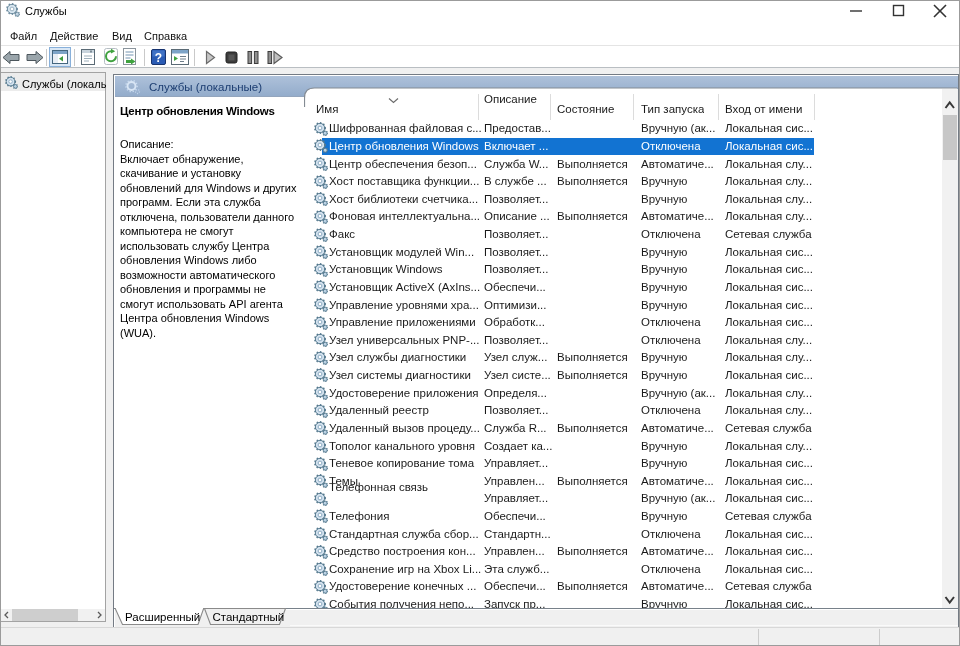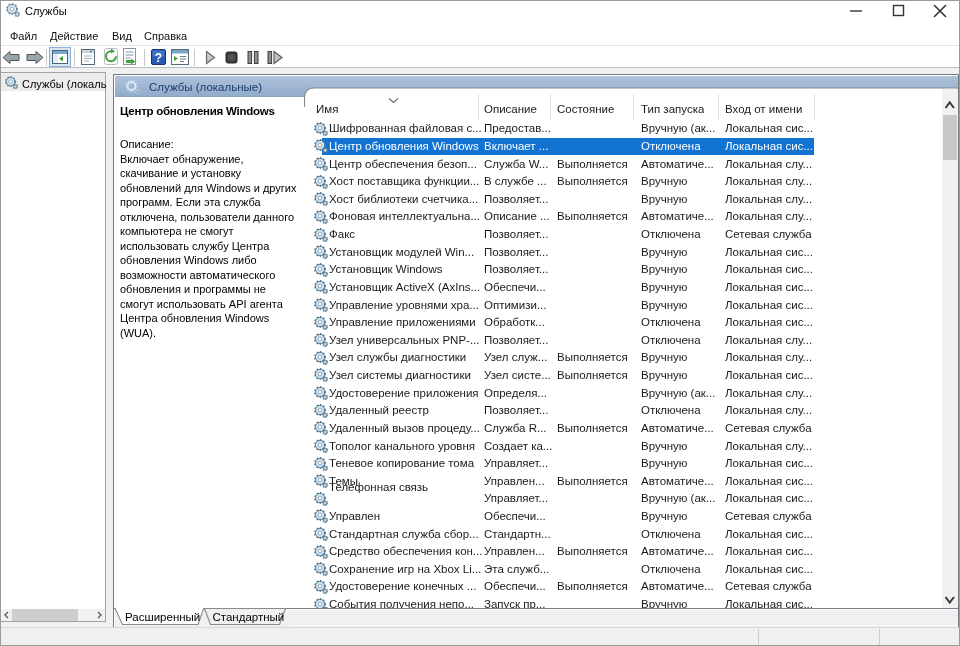--- a/index.html
+++ b/index.html
@@ -135,21 +135,21 @@
 <div style="position:absolute;left:-305px;top:-88px;width:960px;height:496px">
 <div class="abs" style="left:478px;top:94px;width:1px;height:26px;background:#dcdcdc"></div>
 <div class="abs" style="left:550px;top:94px;width:1px;height:26px;background:#dcdcdc"></div>
 <div class="abs" style="left:633px;top:94px;width:1px;height:26px;background:#dcdcdc"></div>
 <div class="abs" style="left:718px;top:94px;width:1px;height:26px;background:#dcdcdc"></div>
 <div class="abs" style="left:814px;top:94px;width:1px;height:26px;background:#dcdcdc"></div>
 <div class="ct" style="left:316px;top:102px;color:#1a1a1a">Имя</div>
 <svg class="abs" style="left:388px;top:97px" width="11" height="7" viewBox="0 0 11 7">
         <path d="M1 1.5 L5.5 5.5 L10 1.5" fill="none" stroke="#6e6e6e" stroke-width="1.2"></path>
       </svg>
-<div class="ct" style="left:484px;top:102px;color:#1a1a1a">Описание</div>
+<div class="ct" style="left:484px;top:92px;color:#1a1a1a">Описание</div>
 <div class="ct" style="left:557px;top:102px;color:#1a1a1a">Состояние</div>
 <div class="ct" style="left:641px;top:102px;color:#1a1a1a">Тип запуска</div>
 <div class="ct" style="left:725px;top:102px;color:#1a1a1a">Вход от имени</div>
 <svg style="position:absolute;left:314px;top:121.8px" width="14" height="14" viewBox="0 0 14 14">
 <circle cx="6" cy="6" r="4.7" fill="#d3e2ef" stroke="#55798e" stroke-width="1"></circle>
 <circle cx="6" cy="6" r="5.1" fill="none" stroke="#55798e" stroke-width="1.7" stroke-dasharray="1.3 2.05"></circle>
 <circle cx="6" cy="6" r="1.9" fill="#fff" stroke="#8cabc2" stroke-width="1"></circle>
 <circle cx="11.2" cy="11.2" r="2.0" fill="#bcd2e4" stroke="#55798e" stroke-width="0.9"></circle>
 <circle cx="11.2" cy="11.2" r="2.4" fill="none" stroke="#55798e" stroke-width="1.2" stroke-dasharray="0.9 1.4"></circle>
 </svg>
@@ -411,21 +411,21 @@
 <div class="ct" style="left:557px;top:491.3px;width:73px;color:#1a1a1a"></div>
 <div class="ct" style="left:641px;top:491.3px;width:76px;color:#1a1a1a">Вручную (ак...</div>
 <div class="ct" style="left:725px;top:491.3px;width:89px;color:#1a1a1a">Локальная сис...</div>
 <svg style="position:absolute;left:314px;top:509.44000000000005px" width="14" height="14" viewBox="0 0 14 14">
 <circle cx="6" cy="6" r="4.7" fill="#d3e2ef" stroke="#55798e" stroke-width="1"></circle>
 <circle cx="6" cy="6" r="5.1" fill="none" stroke="#55798e" stroke-width="1.7" stroke-dasharray="1.3 2.05"></circle>
 <circle cx="6" cy="6" r="1.9" fill="#fff" stroke="#8cabc2" stroke-width="1"></circle>
 <circle cx="11.2" cy="11.2" r="2.0" fill="#bcd2e4" stroke="#55798e" stroke-width="0.9"></circle>
 <circle cx="11.2" cy="11.2" r="2.4" fill="none" stroke="#55798e" stroke-width="1.2" stroke-dasharray="0.9 1.4"></circle>
 </svg>
-      <div class="ct" style="left:329px;top:508.9px;width:154px;color:#1a1a1a">Управлен</div>
+      <div class="ct" style="left:329px;top:508.9px;width:154px;color:#1a1a1a">Телефония</div>
 <div class="ct" style="left:484px;top:508.9px;width:69px;color:#1a1a1a">Обеспечи...</div>
 <div class="ct" style="left:557px;top:508.9px;width:73px;color:#1a1a1a"></div>
 <div class="ct" style="left:641px;top:508.9px;width:76px;color:#1a1a1a">Вручную</div>
 <div class="ct" style="left:725px;top:508.9px;width:89px;color:#1a1a1a">Сетевая служба</div>
 <svg style="position:absolute;left:314px;top:527.0600000000001px" width="14" height="14" viewBox="0 0 14 14">
 <circle cx="6" cy="6" r="4.7" fill="#d3e2ef" stroke="#55798e" stroke-width="1"></circle>
 <circle cx="6" cy="6" r="5.1" fill="none" stroke="#55798e" stroke-width="1.7" stroke-dasharray="1.3 2.05"></circle>
 <circle cx="6" cy="6" r="1.9" fill="#fff" stroke="#8cabc2" stroke-width="1"></circle>
 <circle cx="11.2" cy="11.2" r="2.0" fill="#bcd2e4" stroke="#55798e" stroke-width="0.9"></circle>
 <circle cx="11.2" cy="11.2" r="2.4" fill="none" stroke="#55798e" stroke-width="1.2" stroke-dasharray="0.9 1.4"></circle>
@@ -435,21 +435,21 @@
 <div class="ct" style="left:557px;top:526.6px;width:73px;color:#1a1a1a"></div>
 <div class="ct" style="left:641px;top:526.6px;width:76px;color:#1a1a1a">Отключена</div>
 <div class="ct" style="left:725px;top:526.6px;width:89px;color:#1a1a1a">Локальная сис...</div>
 <svg style="position:absolute;left:314px;top:544.68px" width="14" height="14" viewBox="0 0 14 14">
 <circle cx="6" cy="6" r="4.7" fill="#d3e2ef" stroke="#55798e" stroke-width="1"></circle>
 <circle cx="6" cy="6" r="5.1" fill="none" stroke="#55798e" stroke-width="1.7" stroke-dasharray="1.3 2.05"></circle>
 <circle cx="6" cy="6" r="1.9" fill="#fff" stroke="#8cabc2" stroke-width="1"></circle>
 <circle cx="11.2" cy="11.2" r="2.0" fill="#bcd2e4" stroke="#55798e" stroke-width="0.9"></circle>
 <circle cx="11.2" cy="11.2" r="2.4" fill="none" stroke="#55798e" stroke-width="1.2" stroke-dasharray="0.9 1.4"></circle>
 </svg>
-      <div class="ct" style="left:329px;top:544.2px;width:154px;color:#1a1a1a">Средство обеспечения кон...</div>
+      <div class="ct" style="left:329px;top:544.2px;width:154px;color:#1a1a1a">Средство построения кон...</div>
 <div class="ct" style="left:484px;top:544.2px;width:69px;color:#1a1a1a">Управлен...</div>
 <div class="ct" style="left:557px;top:544.2px;width:73px;color:#1a1a1a">Выполняется</div>
 <div class="ct" style="left:641px;top:544.2px;width:76px;color:#1a1a1a">Автоматиче...</div>
 <div class="ct" style="left:725px;top:544.2px;width:89px;color:#1a1a1a">Локальная сис...</div>
 <svg style="position:absolute;left:314px;top:562.3px" width="14" height="14" viewBox="0 0 14 14">
 <circle cx="6" cy="6" r="4.7" fill="#d3e2ef" stroke="#55798e" stroke-width="1"></circle>
 <circle cx="6" cy="6" r="5.1" fill="none" stroke="#55798e" stroke-width="1.7" stroke-dasharray="1.3 2.05"></circle>
 <circle cx="6" cy="6" r="1.9" fill="#fff" stroke="#8cabc2" stroke-width="1"></circle>
 <circle cx="11.2" cy="11.2" r="2.0" fill="#bcd2e4" stroke="#55798e" stroke-width="0.9"></circle>
 <circle cx="11.2" cy="11.2" r="2.4" fill="none" stroke="#55798e" stroke-width="1.2" stroke-dasharray="0.9 1.4"></circle>

